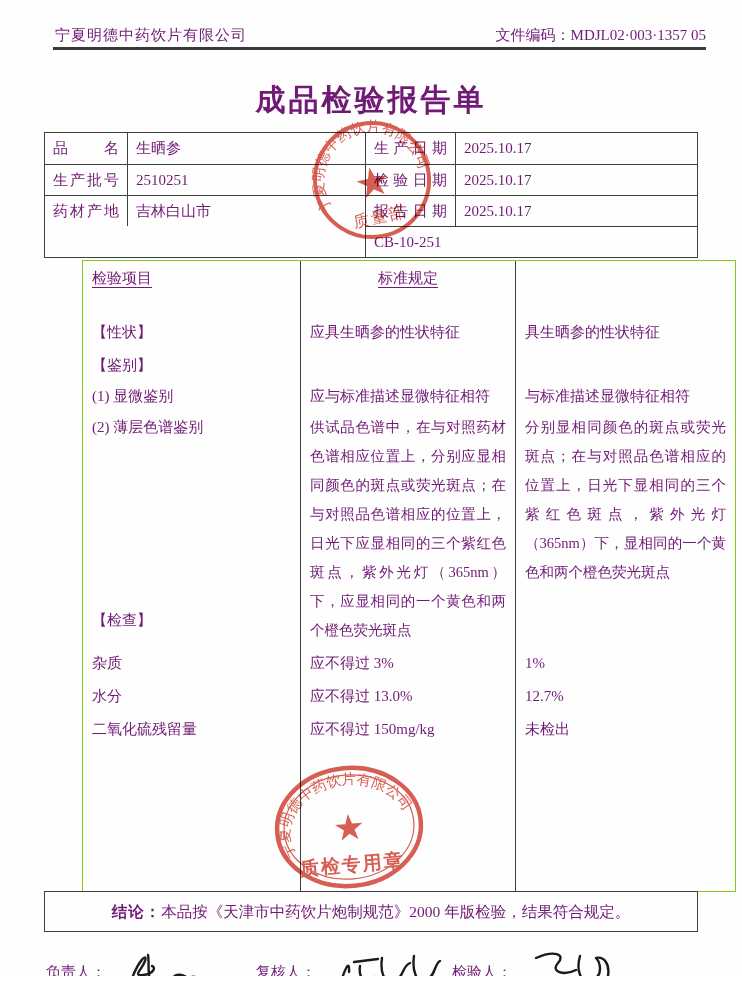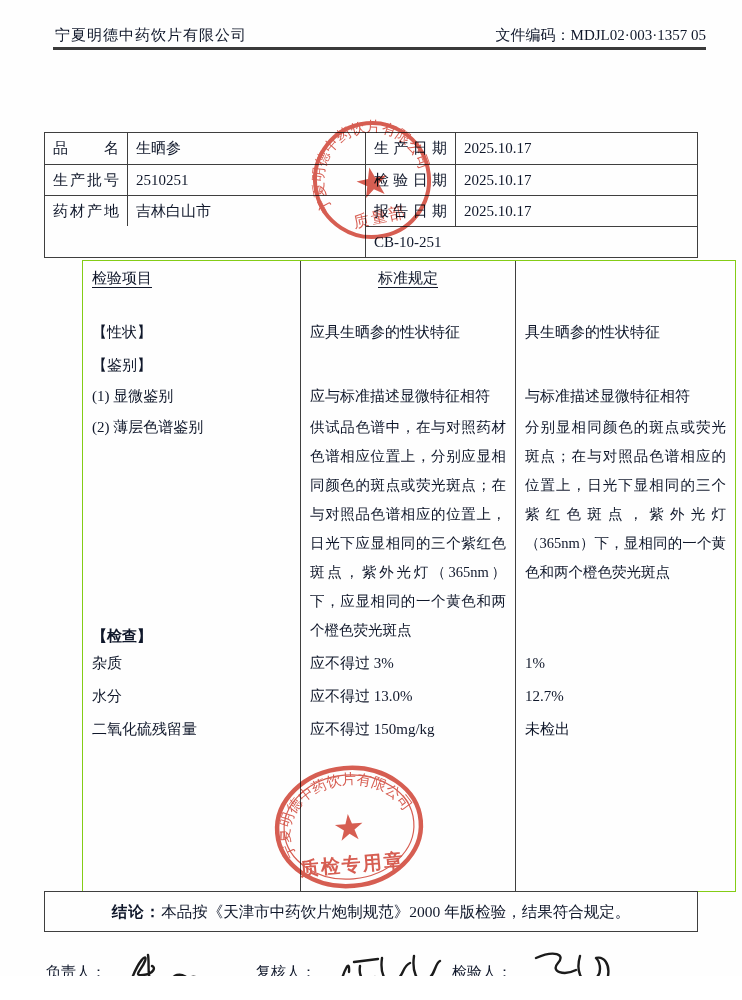--- a/index.html
+++ b/index.html
@@ -1,17 +1,17 @@
 <!DOCTYPE html>
 <html><head>
 <meta charset="utf-8">
 <style>
   html,body{margin:0;padding:0;background:#ffffff;}
   .page{position:relative;width:742px;height:976px;background:#fefefe;overflow:hidden;
-        font-family:"Liberation Serif","DejaVu Serif",serif;color:#0f172a;}
+        font-family:"Liberation Serif","DejaVu Serif",serif;color:#701a75;}
 
   
   .hdr-left{position:absolute;left:55px;top:26px;font-size:15px;letter-spacing:1px;}
   .hdr-right{position:absolute;right:36px;top:26px;font-size:15px;}
   .hdr-rule{position:absolute;left:53px;width:653px;top:47px;height:2.5px;background:#3a3a3a;}
 
   
   .doc-title{position:absolute;left:0;right:0;top:80px;text-align:center;
              font-size:30px;font-weight:bold;letter-spacing:3px;}
 
@@ -34,21 +34,21 @@
   .rt-col{position:relative;box-sizing:border-box;height:100%;}
   .rt-c1{width:217px;}
   .rt-c2{width:216px;border-left:1px solid #3f3f3f;border-right:1px solid #3f3f3f;}
   .rt-c3{flex:1;}
   .rt-item{position:absolute;left:9px;right:9px;line-height:22px;}
   .rt-head{text-decoration:underline;text-underline-offset:4px;top:6px;}
   .rt-head-c{left:0;right:0;text-align:center;}
   .longtext{line-height:29px;text-align:justify;font-size:14.5px;}
   .y-item1{top:60px;}  .y-item2{top:93px;}  .y-item3{top:124px;} .y-item4{top:155px;}
   .y-long{top:152px;}
-  .y-item5{top:364px;font-weight:bold;} .y-item6{top:391px;} .y-item7{top:424px;} .y-item8{top:457px;}
+  .y-item5{top:348px;} .y-item6{top:391px;} .y-item7{top:424px;} .y-item8{top:457px;}
 
   
   .conclusion{position:absolute;left:44px;top:891px;width:654px;height:41px;box-sizing:border-box;
               border:1px solid #3f3f3f;text-align:center;font-size:15.5px;line-height:39px;}
   .conclusion b{letter-spacing:1px;}
 
   
   .sig-row{position:absolute;left:0;top:946px;width:742px;height:50px;font-size:15px;}
   .sig-label{position:absolute;top:17px;}
   .sl1{left:46px;} .sl2{left:256px;} .sl3{left:452px;font-family:Liberation Serif, serif;}
@@ -66,20 +66,21 @@
 </style>
 </head>
 <body>
 
 <div class="page">
 
   <div class="hdr-left">宁夏明德中药饮片有限公司</div>
   <div class="hdr-right"><span>文件编码：</span><span>MDJL02·003·1357 05</span></div>
   <div class="hdr-rule"></div>
 
+  <div class="doc-title">成品检验报告单</div>
 
   <div class="info-table">
     <div class="cell r1 lbl">品名</div>
     <div class="cell r1 bl val">生晒参</div>
     <div class="cell r1 bl lbl">生产日期</div>
     <div class="cell r1 bl val">2025.10.17</div>
 
     <div class="cell lbl">生产批号</div>
     <div class="cell bl val">2510251</div>
     <div class="cell bl lbl">检验日期</div>

